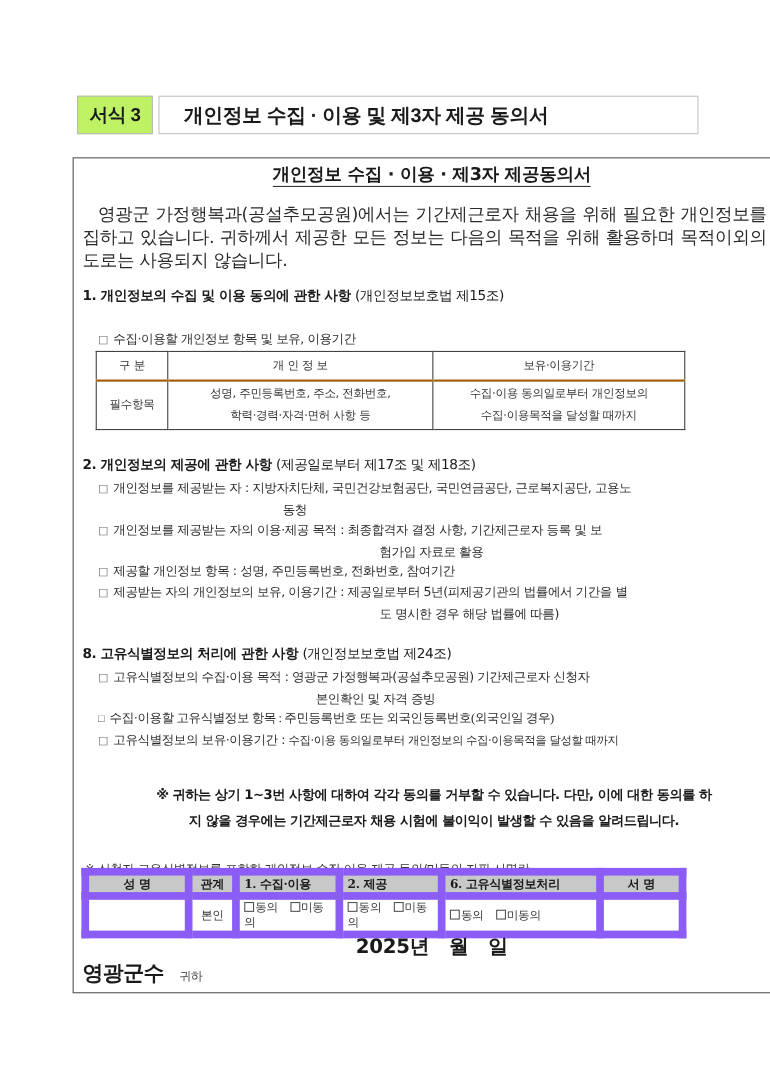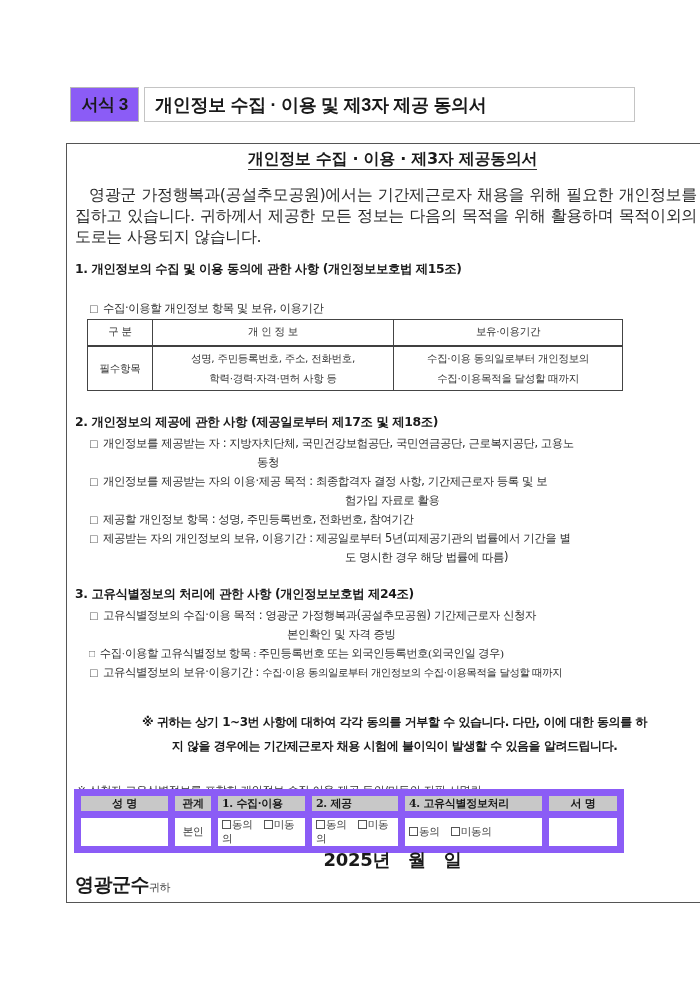--- a/index.html
+++ b/index.html
@@ -1,29 +1,29 @@
 <!DOCTYPE html>
 <html><head>
 <meta charset="utf-8">
 <style>
   * { box-sizing: border-box; margin: 0; padding: 0; }
   html, body { width: 700px; height: 990px; background: #ffffff; }
   body { position: relative; font-family: "DejaVu Sans", sans-serif; color: #1a1a1a; overflow: hidden; }
 
   .form-label-box {
     position: absolute; left: 70px; top: 87px; width: 69px; height: 35px;
-    background: #8b5cf6; border: 1px solid #b8b8b8;
+    background: #bef264; border: 1px solid #b8b8b8;
     font-family: "Liberation Sans", sans-serif; font-weight: bold; font-size: 17px;
     display: flex; align-items: center; justify-content: center; letter-spacing: -0.5px;
   }
   .form-title-box {
     position: absolute; left: 144px; top: 87px; width: 491px; height: 35px;
     background: #fff; border: 1px solid #c4c4c4;
     font-family: "Liberation Sans", sans-serif; font-weight: bold; font-size: 18px;
-    display: flex; align-items: center; padding-left: 10px; letter-spacing: -0.3px;
+    display: flex; align-items: center; padding-left: 22px; letter-spacing: -0.3px;
   }
 
   .main-box {
     position: absolute; left: 66px; top: 143px; width: 653px; height: 760px;
     border: 1px solid #555;
   }
 
   .doc-title {
     position: absolute; left: 0; right: 0; top: 5px; text-align: center;
     font-family: "DejaVu Sans", sans-serif; font-weight: bold; font-size: 16px; letter-spacing: -0.3px;
@@ -32,33 +32,33 @@
 
   .intro {
     position: absolute; left: 8px; right: 0; top: 40px;
     font-size: 16px; line-height: 21px; text-indent: 14px; letter-spacing: -0.35px; text-align: justify;
     color: #2a2a2a;
   }
 
   .section-heading {
     position: absolute; left: 8px; font-size: 12.4px; font-weight: bold; letter-spacing: -0.4px;
   }
-  .section-heading .law { font-weight: bold; text-align: center; }
+  .section-heading .law { font-weight: normal; text-align: center; }
 
   .bullet {
     position: absolute; left: 22px; right: 10px; font-size: 11.4px; letter-spacing: -0.4px; line-height: 18px;
     color: #2a2a2a;
   }
   .bullet .box { font-size: 10px; color: #666; margin-right: 5px; }
   .bullet .cont { display: block; text-align: left; }
 
   table { border-collapse: collapse; position: absolute; }
   .info-table { left: 20px; top: 175px; width: 536px; font-size: 10.5px; color: #333; }
   .info-table td { border: 1px solid #444; padding: 0 6px; letter-spacing: -0.3px; text-align: center; }
-  .info-table tr.head td { height: 26px; border-bottom: 2px solid #404040; }
+  .info-table tr.head td { height: 26px; border-bottom: 2px solid #a16207; }
   .info-table tr.body td { height: 45px; line-height: 20px; }
   .info-table td.c1 { width: 65px; text-align: center; }
   .info-table td.c2 { width: 241px; }
 
   .notice {
     position: absolute; left: 20px; right: 16px; top: 566px; font-size: 12px; font-weight: bold;
     line-height: 24px; letter-spacing: -0.45px; text-align: center;
   }
 
   .sig-caption {
@@ -74,21 +74,21 @@
 
   .date-line {
     position: absolute; left: 0; right: 0; top: 704px; text-align: center;
     font-size: 18px; font-weight: bold; letter-spacing: -0.3px;
   }
   .date-line span { margin: 0 6px; }
 
   .recipient {
     position: absolute; left: 8px; top: 728px; font-size: 19px; font-weight: bold; letter-spacing: -0.5px;
   }
-  .recipient-suffix { font-size: 11px; font-weight: normal; color: #444; margin-left: 0; }
+  .recipient-suffix { font-size: 11px; font-weight: normal; color: #444; margin-left: 14px; }
 </style>
 </head>
 <body>
 
 <div class="form-label-box">서식 3</div>
 <div class="form-title-box">개인정보 수집 · 이용 및 제3자 제공 동의서</div>
 
 <div class="main-box">
 
   <div class="doc-title">
@@ -140,21 +140,21 @@
   </div>
   <div class="bullet" style="top:366px;">
     <span class="box">□</span><span>제공할 개인정보 항목 : </span><span>성명, 주민등록번호, 전화번호, 참여기간</span>
   </div>
   <div class="bullet" style="top:385px;">
     <span class="box">□</span><span>제공받는 자의 개인정보의 보유, 이용기간 : </span><span>제공일로부터 5년(피제공기관의 법률에서 기간을 별</span>
     <span class="cont" style="padding-left:256px;">도 명시한 경우 해당 법률에 따름)</span>
   </div>
 
   <div class="section-heading" style="top:442px;">
-    <span>3. 고유식별정보의 처리에 관한 사항</span>
+    <span>8. 고유식별정보의 처리에 관한 사항</span>
     <span class="law">(개인정보보호법 제24조)</span>
   </div>
   <div class="bullet" style="top:462px;">
     <span class="box">□</span><span>고유식별정보의 수집·이용 목적 : </span><span>영광군 가정행복과(공설추모공원) 기간제근로자 신청자</span>
     <span class="cont" style="padding-left:198px;">본인확인 및 자격 증빙</span>
   </div>
   <div class="bullet" style="top:500px;font-family:Liberation Serif, serif;">
     <span class="box">□</span><span>수집·이용할 고유식별정보 항목 : </span><span>주민등록번호 또는 외국인등록번호(외국인일 경우)</span>
   </div>
   <div class="bullet" style="top:519px;">
@@ -168,21 +168,21 @@
 
   <div class="sig-caption">※ 신청자 고유식별정보를 포함한 개인정보 수집·이용·제공 동의/미동의 자필 서명란</div>
 
   <table class="sig-table">
     <tbody>
         <tr class="head">
       <td class="center" style="width:94px;">성    명</td>
       <td class="center" style="width:43px;text-align:center;">관계</td>
       <td style="width:94px;">1. 수집·이용</td>
       <td style="width:93px;">2. 제공</td>
-      <td style="width:144px;">4. 고유식별정보처리</td>
+      <td style="width:144px;">6. 고유식별정보처리</td>
       <td class="center">서    명</td>
     </tr>
     <tr class="body">
       <td></td>
       <td class="center">본인</td>
       <td>
         <span class="chk"><span class="sq"></span><span>동의</span></span>
         <span class="chk"><span class="sq"></span><span>미동의</span></span>
       </td>
       <td>

